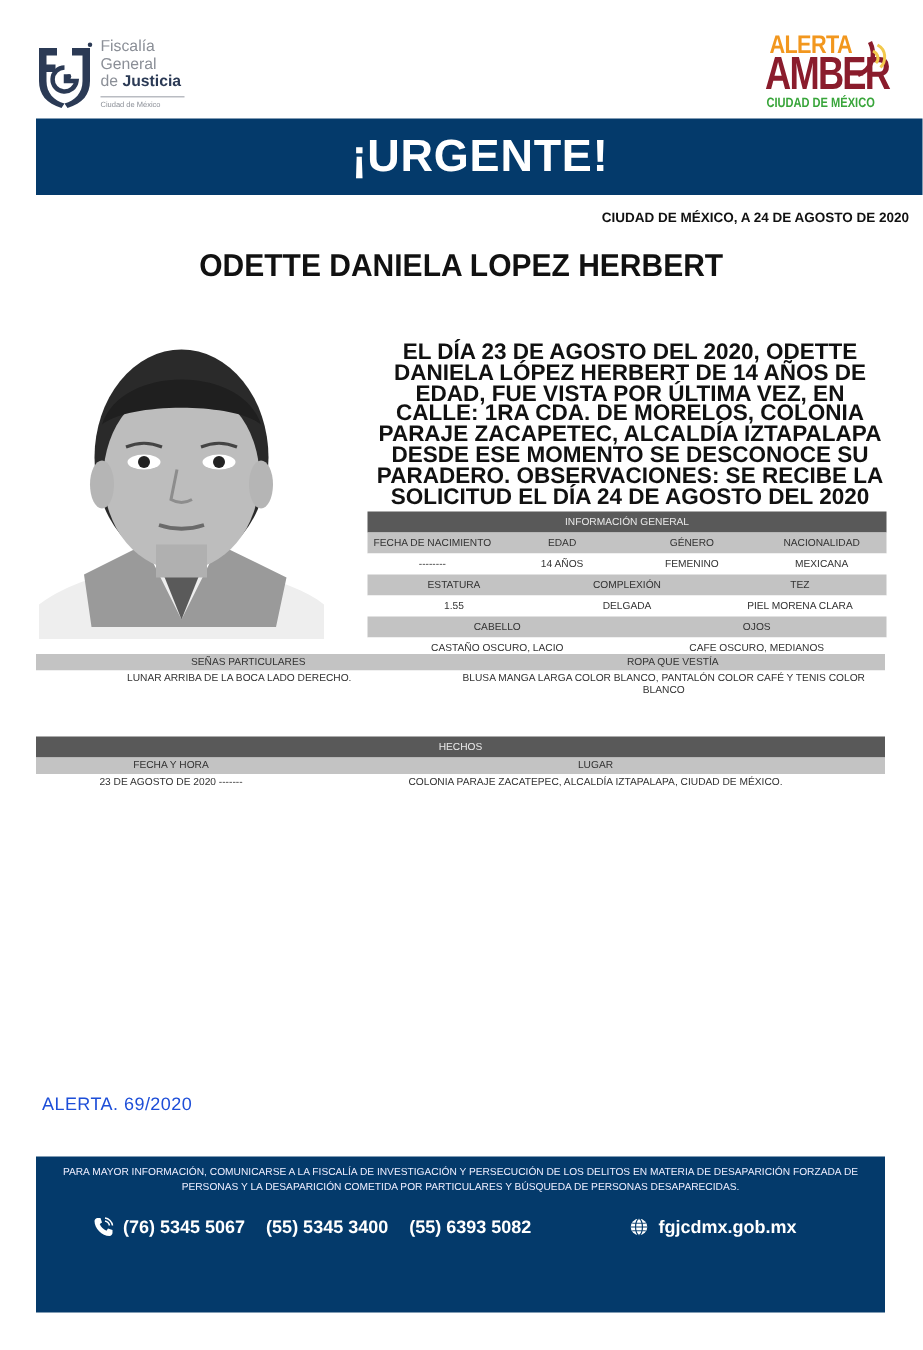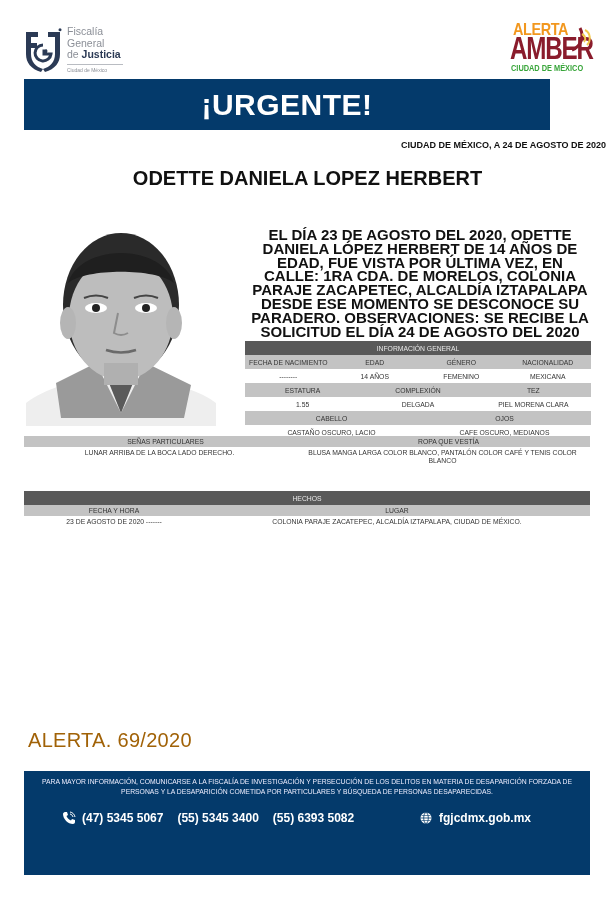--- a/index.html
+++ b/index.html
@@ -16,21 +16,21 @@
   .fgj-rule { position: absolute; left: 43px; top: 40px; width: 56px; height: 1px; background: #b9bcc2; }
   .fgj-sub { position: absolute; left: 43px; top: 43px; font-size: 5px; color: #8b8f97; }
 
   .amber-logo { left: 510px; top: 20px; width: 82px; height: 56px; text-align: left; }
   .amber-alerta { position: absolute; left: 3px; top: 0; font-size: 17px; font-weight: bold; color: #f2971e; letter-spacing: -0.5px; transform: scaleX(0.85); transform-origin: left; }
   .amber-amber { position: absolute; left: 0; top: 13px; font-size: 31px; font-weight: bold; color: #8a1c2c; letter-spacing: -1.5px; transform: scaleX(0.78); transform-origin: left; line-height: 31px;}
   .amber-cdmx { position: absolute; left: 1px; top: 43px; font-size: 9px; font-weight: bold; color: #38a53a; transform: scaleX(0.82); transform-origin: left; white-space: nowrap; }
   .amber-wave { position: absolute; left: 58px; top: 4px; width: 26px; height: 30px; }
 
   
-  .urgent-bar { left: 24px; top: 79px; width: 526px; height: 51px; background: #043a6b; color: #fff; display: flex; align-items: center; justify-content: center; font-size: 30px; font-weight: bold; letter-spacing: 0.5px; }
+  .urgent-bar { left: 24px; top: 79px; width: 592px; height: 51px; background: #043a6b; color: #fff; display: flex; align-items: center; justify-content: center; font-size: 30px; font-weight: bold; letter-spacing: 0.5px; }
 
   .date-line { right: 9px; top: 140px; font-size: 9px; color: #111; font-weight: bold; }
 
   .person-name { left: 0; width: 615px; top: 167px; text-align: center; font-size: 20px; font-weight: bold; color: #111; transform: scaleY(1.05); }
 
   .photo { left: 26px; top: 213px; width: 190px; height: 213px; background: #fff; overflow: hidden; }
 
   .description { left: 250px; top: 228px; width: 340px; text-align: center; font-size: 15px; font-weight: bold; line-height: 13.8px; color: #111; }
 
   
@@ -38,21 +38,21 @@
   .row { display: flex; width: 100%; height: 14px; align-items: center; }
   .row.dark { background: #595959; color: #e8e8e8; justify-content: center; }
   .row.gray { background: #c3c3c3; color: #333; }
   .row.white { background: #fff; color: #333; }
   .row .c { flex: 1; text-align: center; white-space: nowrap; }
 
   .full-table { left: 24px; width: 566px; font-size: 6.8px; color: #333; }
   .full-table .row { height: 11px; }
   .wrap { white-space: normal !important; line-height: 8px; }
 
-  .alert-code { left: 28px; top: 729px; font-size: 20px; color: #a16207; letter-spacing: 0.3px; }
+  .alert-code { left: 28px; top: 729px; font-size: 12px; color: #1d4ed8; letter-spacing: 0.3px; }
 
   .footer { left: 24px; top: 771px; width: 566px; height: 104px; background: #043a6b; color: #fff; }
   .footer-note { position: absolute; left: 0; top: 6px; width: 100%; text-align: center; font-size: 6.8px; line-height: 9.5px; color: #eef; }
   .phones { position: absolute; left: 38px; top: 40px; display: flex; align-items: center; font-size: 12px; font-weight: bold; }
   .phones span { margin-right: 14px; }
   .web { position: absolute; left: 395px; top: 40px; display: flex; align-items: center; font-size: 12px; font-weight: bold; }
   .addr1 { position: absolute; left: 0; width: 100%; top: 58px; text-align: center; font-size: 12px; font-weight: bold; }
   .addr2 { position: absolute; left: 0; width: 100%; top: 73px; text-align: center; font-size: 12px; font-weight: bold; }
   .icon-svg { display: inline-block; vertical-align: middle; }
 </style>
@@ -178,21 +178,21 @@
 <div class="abs alert-code">ALERTA. 69/2020</div>
 
 <div class="abs footer">
   <div class="footer-note">PARA MAYOR INFORMACIÓN, COMUNICARSE A LA FISCALÍA DE INVESTIGACIÓN Y PERSECUCIÓN DE LOS DELITOS EN MATERIA DE DESAPARICIÓN FORZADA DE PERSONAS Y LA DESAPARICIÓN COMETIDA POR PARTICULARES Y BÚSQUEDA DE PERSONAS DESAPARECIDAS.</div>
   <div class="phones">
     <svg class="icon-svg" width="14" height="14" viewBox="0 0 14 14" style="margin-right:6px;">
       <path d="M3 1 L5 1 L6 4 L4.5 5 C5.3 7 7 8.7 9 9.5 L10 8 L13 9 L13 11 C13 12 12 13 11 13 C6 13 1 8 1 3 C1 2 2 1 3 1 Z" fill="#fff"></path>
       <path d="M8 1 C10.5 1.3 12.7 3.5 13 6" stroke="#fff" stroke-width="1" fill="none"></path>
       <path d="M8 3 C9.5 3.3 10.7 4.5 11 6" stroke="#fff" stroke-width="1" fill="none"></path>
     </svg>
-    <span>(47) 5345 5067</span>
+    <span>(76) 5345 5067</span>
     <span>(55) 5345 3400</span>
     <span>(55) 6393 5082</span>
   </div>
   <div class="web">
     <svg class="icon-svg" width="14" height="14" viewBox="0 0 14 14" style="margin-right:6px;">
       <circle cx="7" cy="7" r="5.5" fill="#fff"></circle>
       <ellipse cx="7" cy="7" rx="2.3" ry="5.5" stroke="#043a6b" stroke-width="0.8" fill="none"></ellipse>
       <line x1="1.5" y1="7" x2="12.5" y2="7" stroke="#043a6b" stroke-width="0.8"></line>
       <line x1="2.5" y1="4.5" x2="11.5" y2="4.5" stroke="#043a6b" stroke-width="0.6"></line>
       <line x1="2.5" y1="9.5" x2="11.5" y2="9.5" stroke="#043a6b" stroke-width="0.6"></line>

